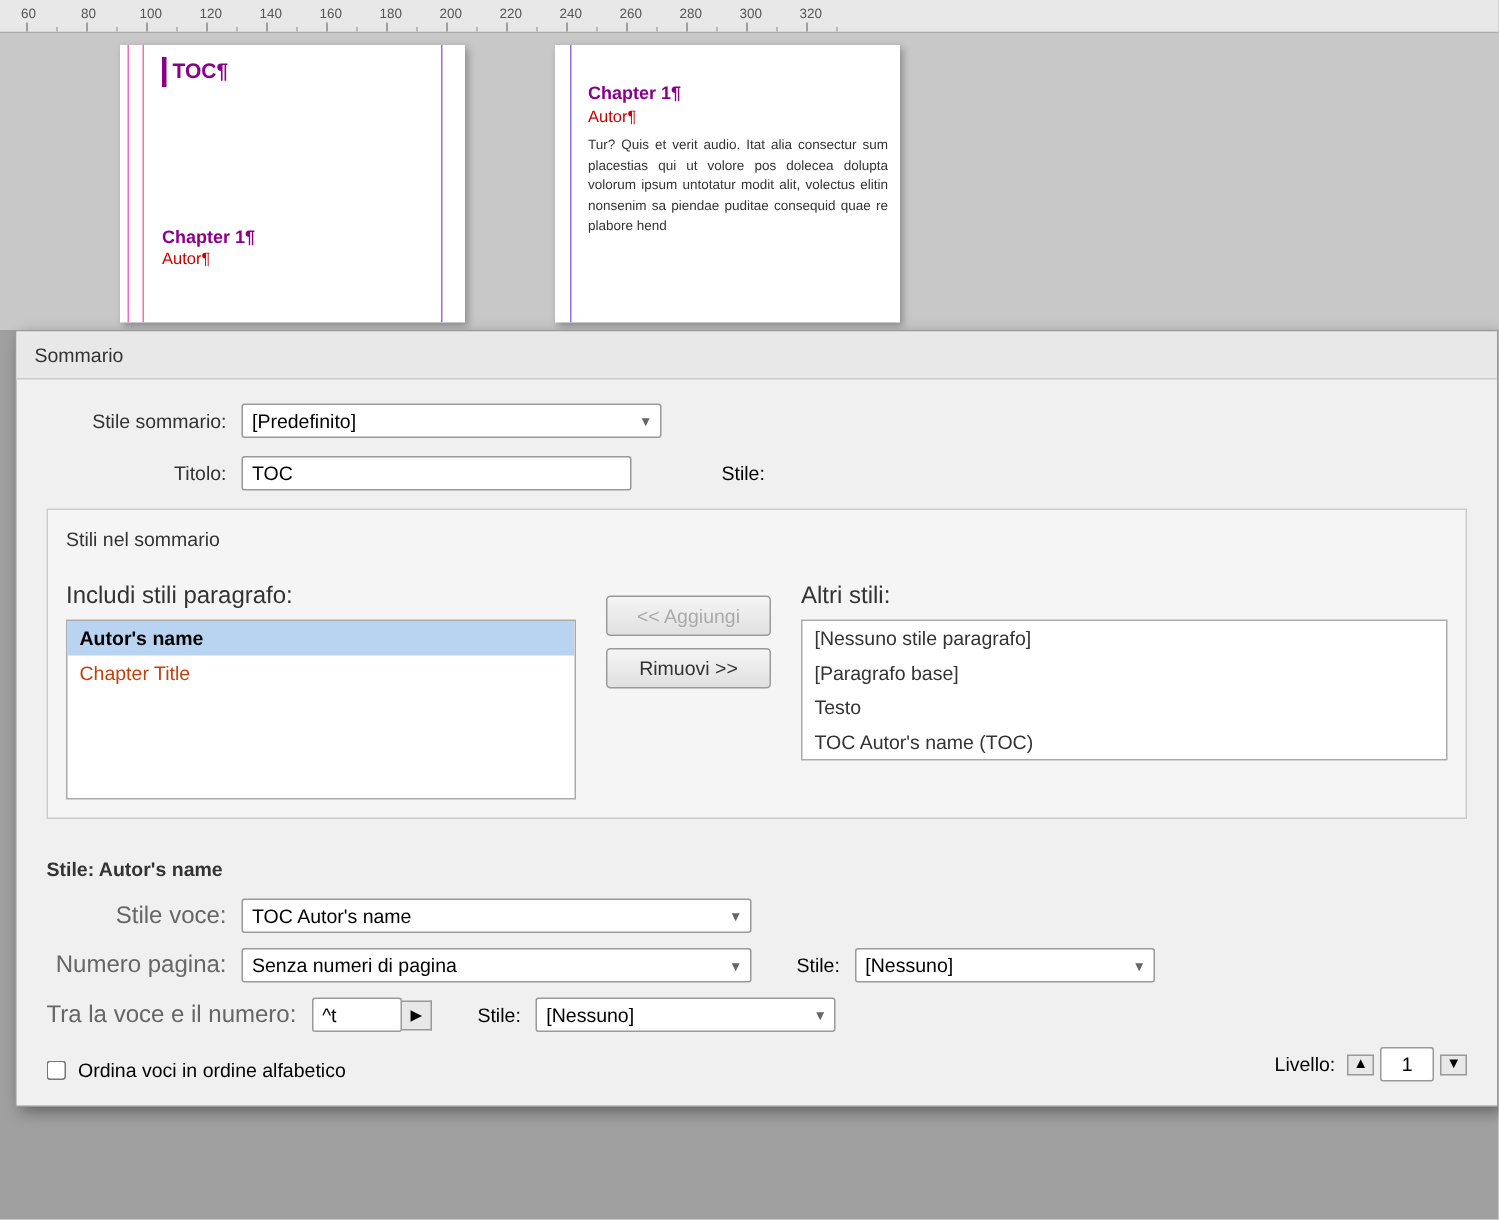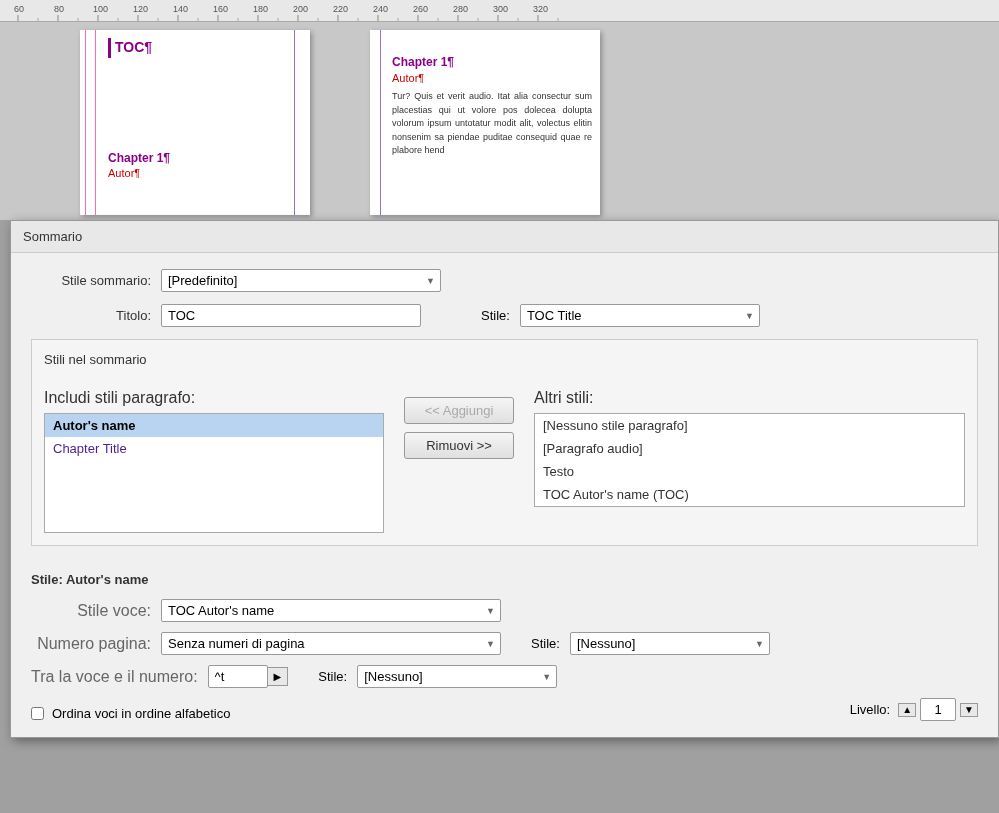--- a/index.html
+++ b/index.html
@@ -207,21 +207,21 @@
       width: 340px;
       height: 120px;
       overflow-y: auto;
       overflow-x: hidden;
     }
 
     .styles-list-item {
       padding: 4px 8px;
       cursor: pointer;
       font-size: 13px;
-      color: #4c1d95;
+      color: #c2410c;
     }
 
     .styles-list-item.selected {
       background: #b8d4f0;
       color: #000;
       font-weight: bold;
     }
 
     .buttons-col {
       display: flex;
@@ -481,25 +481,20 @@
         <select style="width:280px;">
           <option>[Predefinito]</option>
         </select>
       </div>
     </div>
 
     <div class="form-row">
       <span class="form-label">Titolo:</span>
       <input type="text" style="width: 260px;" value="TOC">
       <span style="margin-left:60px; margin-right:10px;">Stile:</span>
-      <div class="select-wrapper">
-        <select style="width:240px;">
-          <option>TOC Title</option>
-        </select>
-      </div>
     </div>
 
     <div class="styles-section">
       <div class="styles-section-title">Stili nel sommario</div>
 
       <div class="styles-columns">
 
         <div class="styles-column">
           <div class="styles-column-label">Includi stili paragrafo:</div>
           <div class="styles-list">
@@ -510,21 +505,21 @@
 
         <div class="buttons-col">
           <button class="btn" disabled="">&lt;&lt; Aggiungi</button>
           <button class="btn">Rimuovi &gt;&gt;</button>
         </div>
 
         <div class="styles-column" style="flex:1;">
           <div class="styles-column-label">Altri stili:</div>
           <div class="altri-stili-list">
             <div class="altri-stili-list-item">[Nessuno stile paragrafo]</div>
-            <div class="altri-stili-list-item">[Paragrafo audio]</div>
+            <div class="altri-stili-list-item">[Paragrafo base]</div>
             <div class="altri-stili-list-item">Testo</div>
             <div class="altri-stili-list-item">TOC Autor's name (TOC)</div>
           </div>
         </div>
       </div>
     </div>
 
     <div class="style-detail-section">
       <div class="style-detail-title">Stile: Autor's name</div>
 

